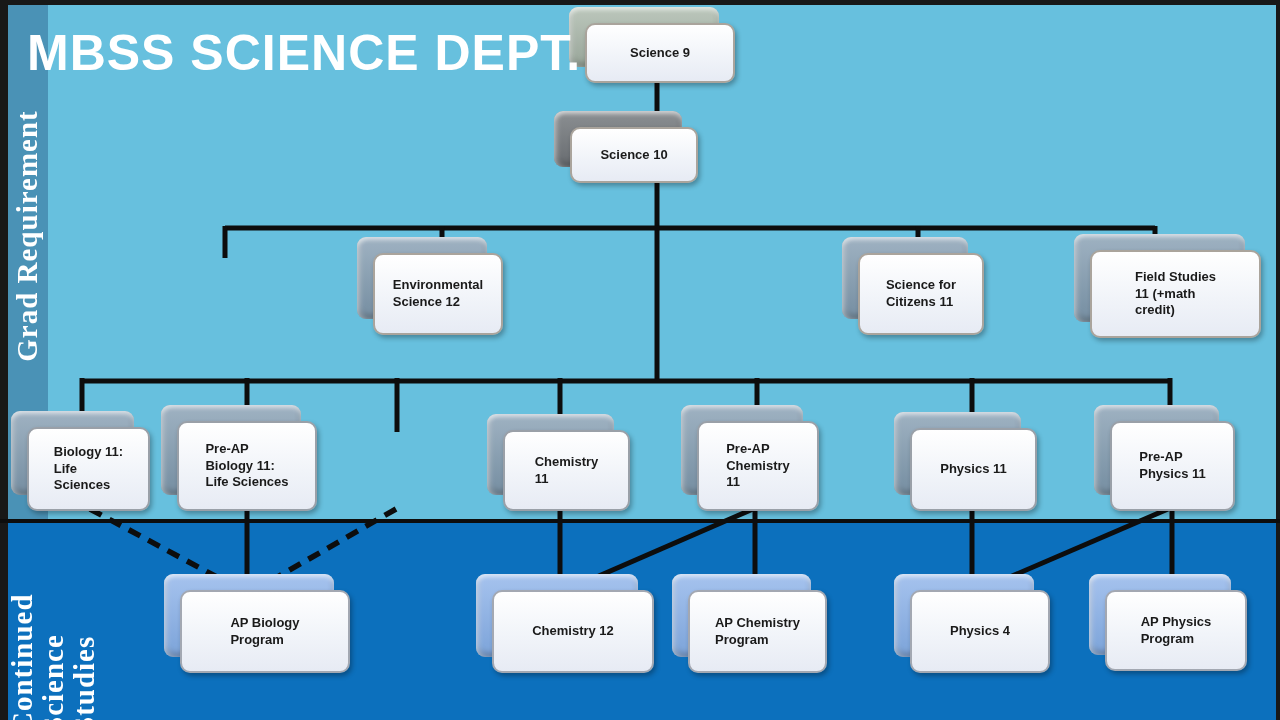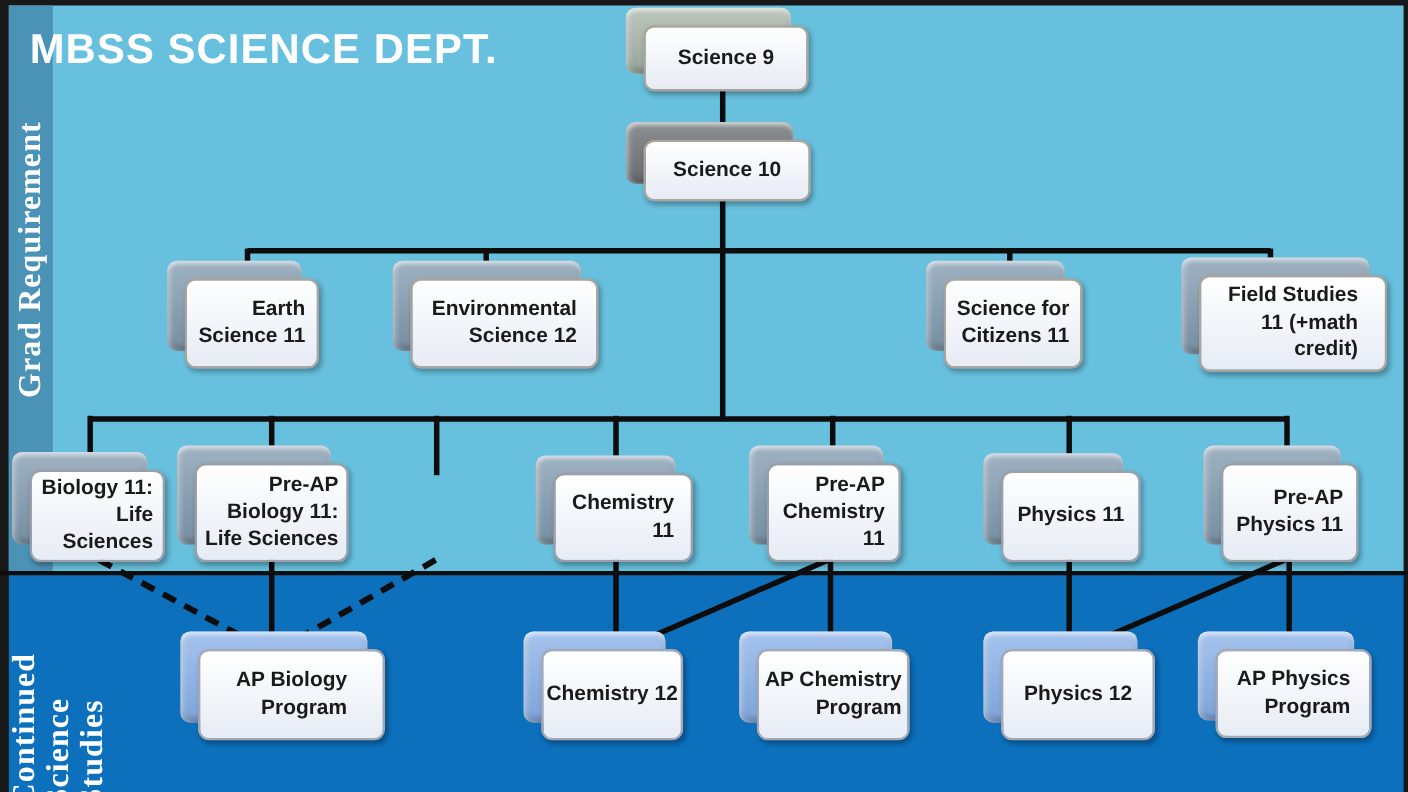--- a/index.html
+++ b/index.html
@@ -18,21 +18,21 @@
   .zone-bottom {
     position: absolute; left: 8px; top: 521px; width: 1268px; height: 199px;
     background: #0c70bd; z-index: 0;
   }
   .sidebar-strip {
     position: absolute; left: 8px; top: 5px; width: 40px; height: 516px;
     background: #4a92b6; z-index: 1;
   }
   .page-title {
     position: absolute; left: 27px; top: 24px; z-index: 6;
-    color: #ffffff; font-size: 38px; font-weight: bold; letter-spacing: 1px;
+    color: #ffffff; font-size: 50px; font-weight: bold; letter-spacing: 1px;
     white-space: nowrap;
   }
   .v-label {
     position: absolute; z-index: 6; color: #ffffff;
     font-family: "Liberation Serif", serif; font-weight: bold;
     transform: rotate(-90deg); white-space: nowrap; letter-spacing: 1px;
   }
   #grad-label {
     left: -113px; top: 220px; width: 280px; height: 32px;
     font-size: 29px; text-align: center; line-height: 32px;
@@ -61,22 +61,22 @@
   .sh-sage  { background: linear-gradient(180deg, #bcc7bc, #9daa9e 85%); }
   .sh-gray  { background: linear-gradient(180deg, #8b8f92, #6d7175 85%); }
   .sh-blue  { background: linear-gradient(180deg, #a6c3ee, #82a8dc 85%); }
   .node .face {
     position: absolute; left: 0; top: 0; right: 0; bottom: 0;
     border-radius: 10px;
     background: linear-gradient(180deg, #ffffff 0%, #f1f4f9 55%, #e7ebf4 100%);
     border: 2px solid #aaa49c;
     box-shadow: 2px 3px 5px rgba(0,0,0,0.3);
     display: flex; align-items: center; justify-content: center;
-    text-align: right; color: #1a1a1a;
-    font-weight: bold; font-size: 19px; line-height: 1.3;
+    text-align: left; color: #1a1a1a;
+    font-weight: bold; font-size: 13px; line-height: 1.3;
     white-space: pre-line; padding: 2px;
   }
   .node.tier .face   { border-color: #9aa0a8; }
   .node.bottom .face { border-color: #a3a8b2; }
 </style>
 </head>
 <body>
 
 <div class="stage">
 
@@ -109,31 +109,26 @@
     <line class="wire" x1="972" y1="508" x2="972" y2="596"></line>
     <line class="wire" x1="1168" y1="509" x2="975" y2="592"></line>
     <line class="wire" x1="1172" y1="508" x2="1172" y2="596"></line>
     <line class="wire divider" x1="0" y1="521" x2="1280" y2="521"></line>
   </svg>
 
   <div class="node" style="left:585px;top:23px;width:150px;height:60px">
     <div class="shadow sh-sage"></div>
     <div class="face"><span>Science 9</span></div>
   </div>
-  <div class="node" style="left:585px;top:127px;width:152px;height:56px">
+  <div class="node" style="left:570px;top:127px;width:128px;height:56px">
     <div class="shadow sh-gray"></div>
     <div class="face"><span>Science 10</span></div>
   </div>
 
-  <div class="node" style="left:168px;top:253px;width:122px;height:82px">
-    <div class="shadow sh-slate"></div>
-    <div class="face"><span>Earth
-Science 11</span></div>
-  </div>
-  <div class="node" style="left:373px;top:253px;width:171px;height:82px">
+  <div class="node" style="left:373px;top:253px;width:130px;height:82px">
     <div class="shadow sh-slate"></div>
     <div class="face"><span>Environmental
 Science 12</span></div>
   </div>
   <div class="node" style="left:858px;top:253px;width:126px;height:82px">
     <div class="shadow sh-slate"></div>
     <div class="face"><span>Science for
 Citizens 11</span></div>
   </div>
   <div class="node" style="left:1090px;top:250px;width:171px;height:88px">
@@ -174,32 +169,32 @@
     <div class="shadow sh-slate"></div>
     <div class="face"><span>Pre-AP
 Physics 11</span></div>
   </div>
 
   <div class="node bottom" style="left:180px;top:590px;width:170px;height:83px">
     <div class="shadow sh-blue"></div>
     <div class="face"><span>AP Biology
 Program</span></div>
   </div>
-  <div class="node bottom" style="left:492px;top:590px;width:129px;height:83px">
+  <div class="node bottom" style="left:492px;top:590px;width:162px;height:83px">
     <div class="shadow sh-blue"></div>
     <div class="face"><span>Chemistry 12</span></div>
   </div>
   <div class="node bottom" style="left:688px;top:590px;width:139px;height:83px">
     <div class="shadow sh-blue"></div>
     <div class="face"><span>AP Chemistry
 Program</span></div>
   </div>
   <div class="node bottom" style="left:910px;top:590px;width:140px;height:83px">
     <div class="shadow sh-blue"></div>
-    <div class="face"><span>Physics 12</span></div>
+    <div class="face"><span>Physics 4</span></div>
   </div>
   <div class="node bottom" style="left:1105px;top:590px;width:142px;height:81px">
     <div class="shadow sh-blue"></div>
     <div class="face"><span>AP Physics
 Program</span></div>
   </div>
 
   <div class="page-title">MBSS SCIENCE DEPT.</div>
   <div class="v-label" id="grad-label">Grad Requirement</div>
   <div class="v-label bottom-line" id="cont-line-0">Continued</div>

